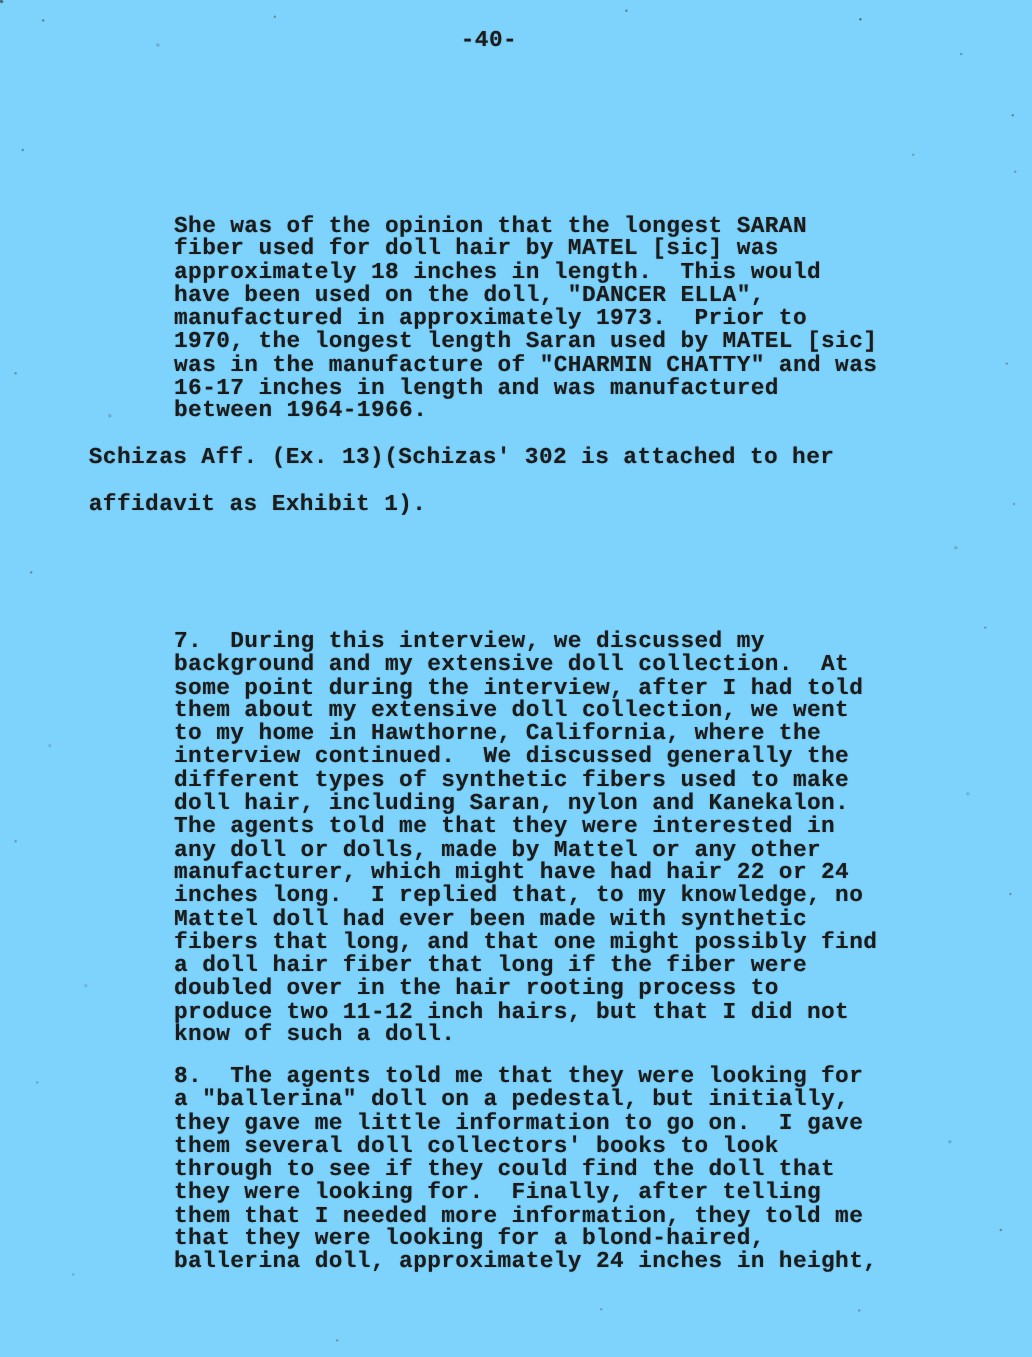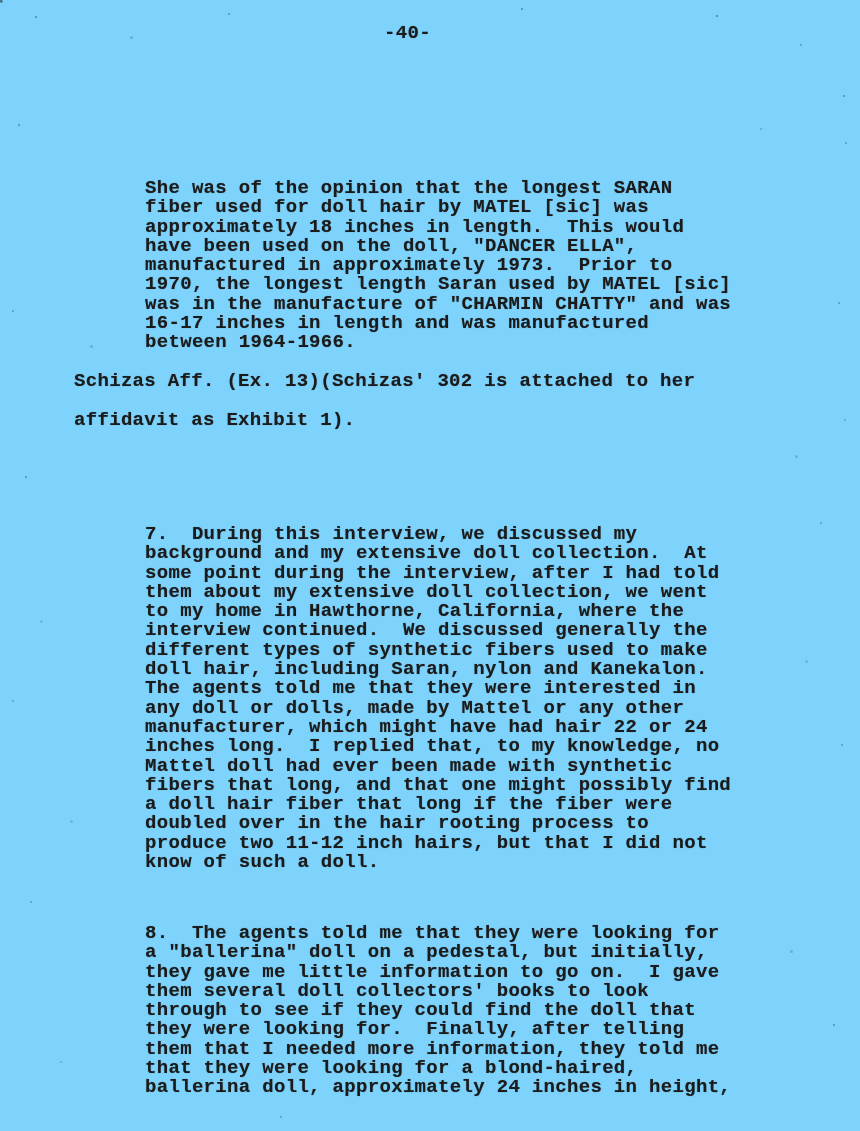--- a/index.html
+++ b/index.html
@@ -27,21 +27,21 @@
   .single { line-height: 19.3px; }
   .double { line-height: 38.6px; }
 
   #pagenum   { top: 24px;  left: 384px; line-height: 19.3px; }
   #opening   { top: 64px;  left: 148px; }
   #phillips  { top: 92px;  left: 90px;  }
   #quote302  { top: 179px; left: 145px; }
   #schizas   { top: 362px; left: 74px;  }
   #subsec-c  { top: 437px; left: 90px;  }
   #item7     { top: 525px; left: 145px; }
-  #item8     { top: 924px; left: 145px; }
+  #item8     { top: 888px; left: 145px; }
 
   
   .speck {
     position: absolute;
     width: 2px; height: 2px;
     border-radius: 1px;
     background: rgba(45,45,45,0.55);
     top: 0; left: 0;
     box-shadow:
       35px 16px 0 rgba(50,50,50,0.5),

